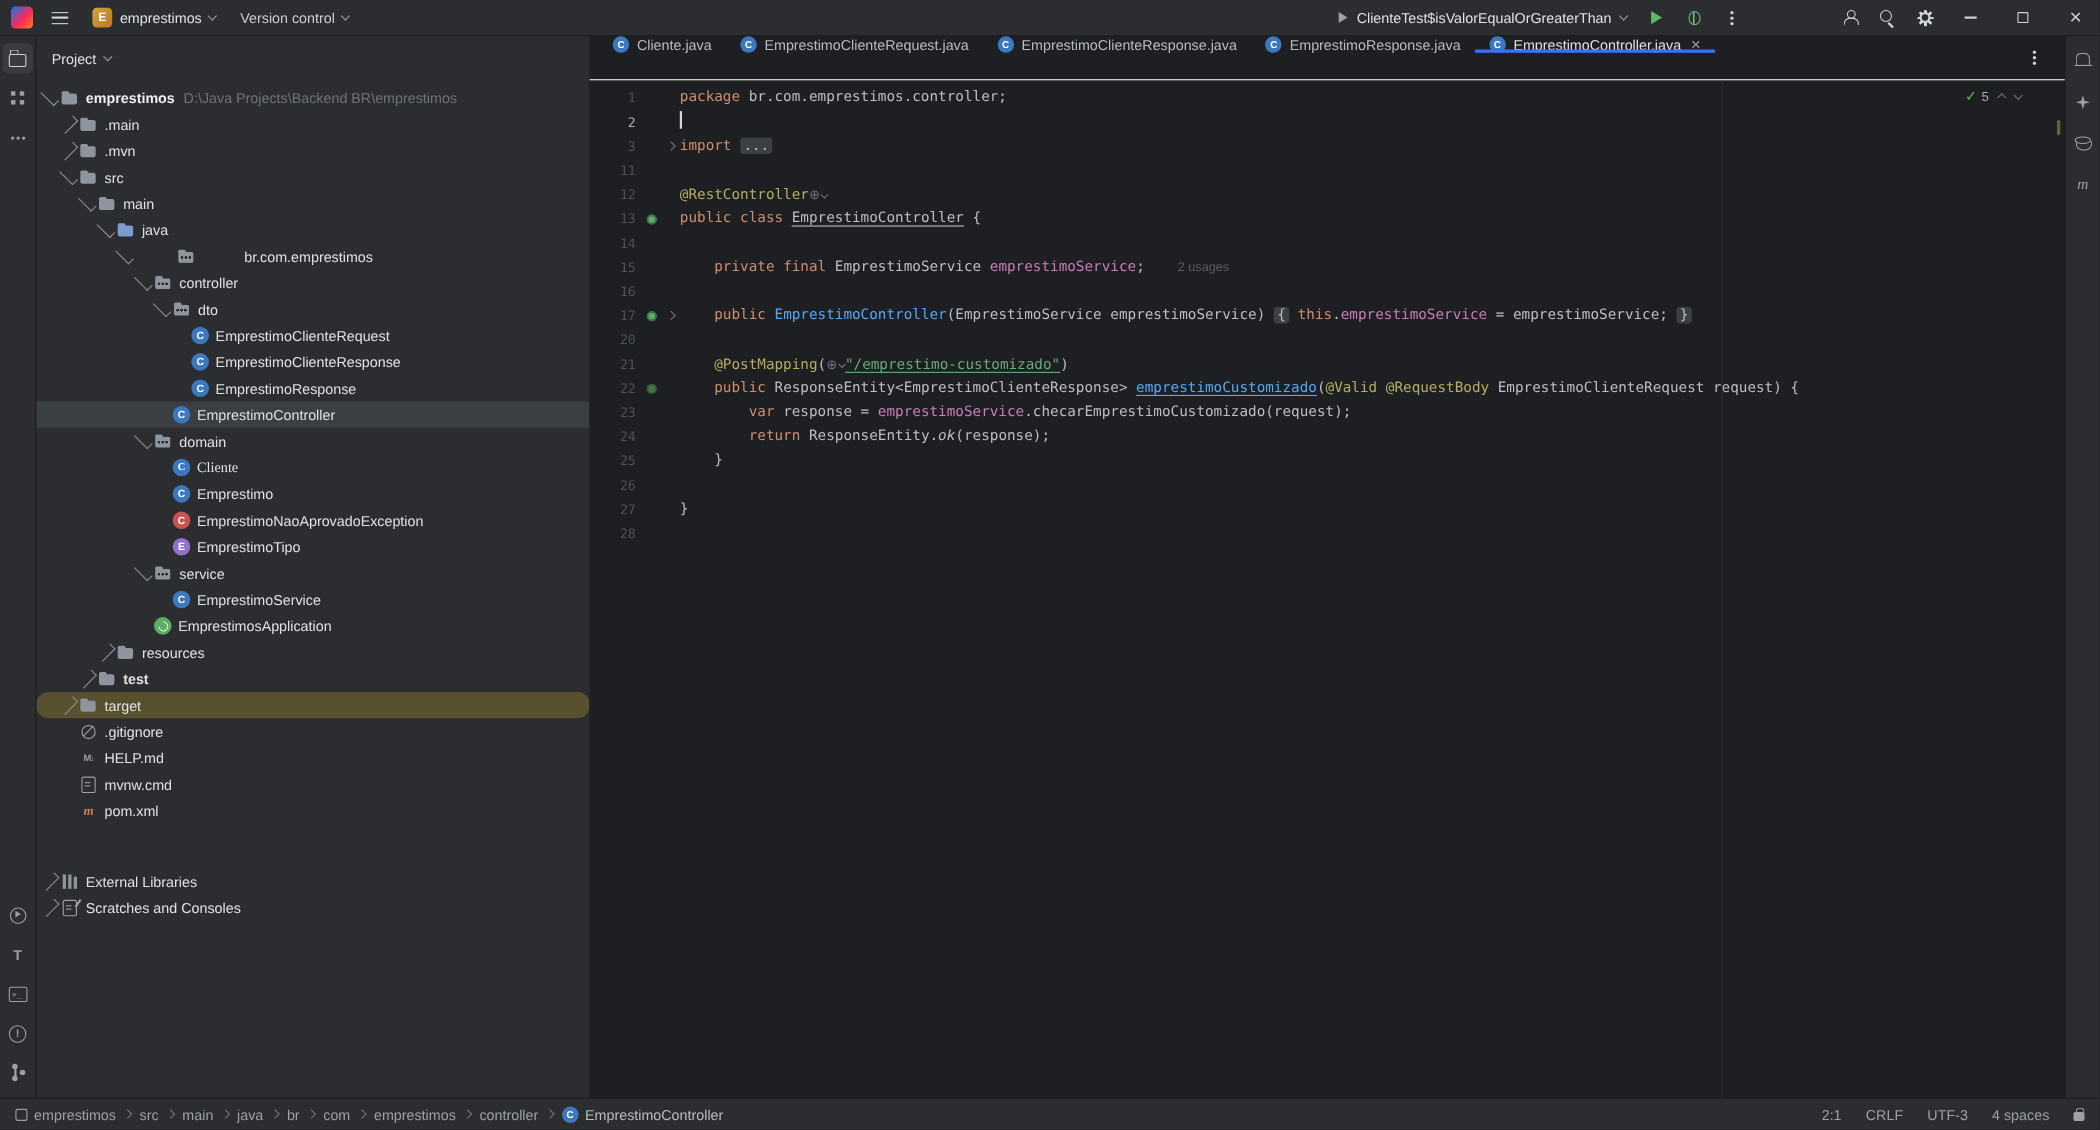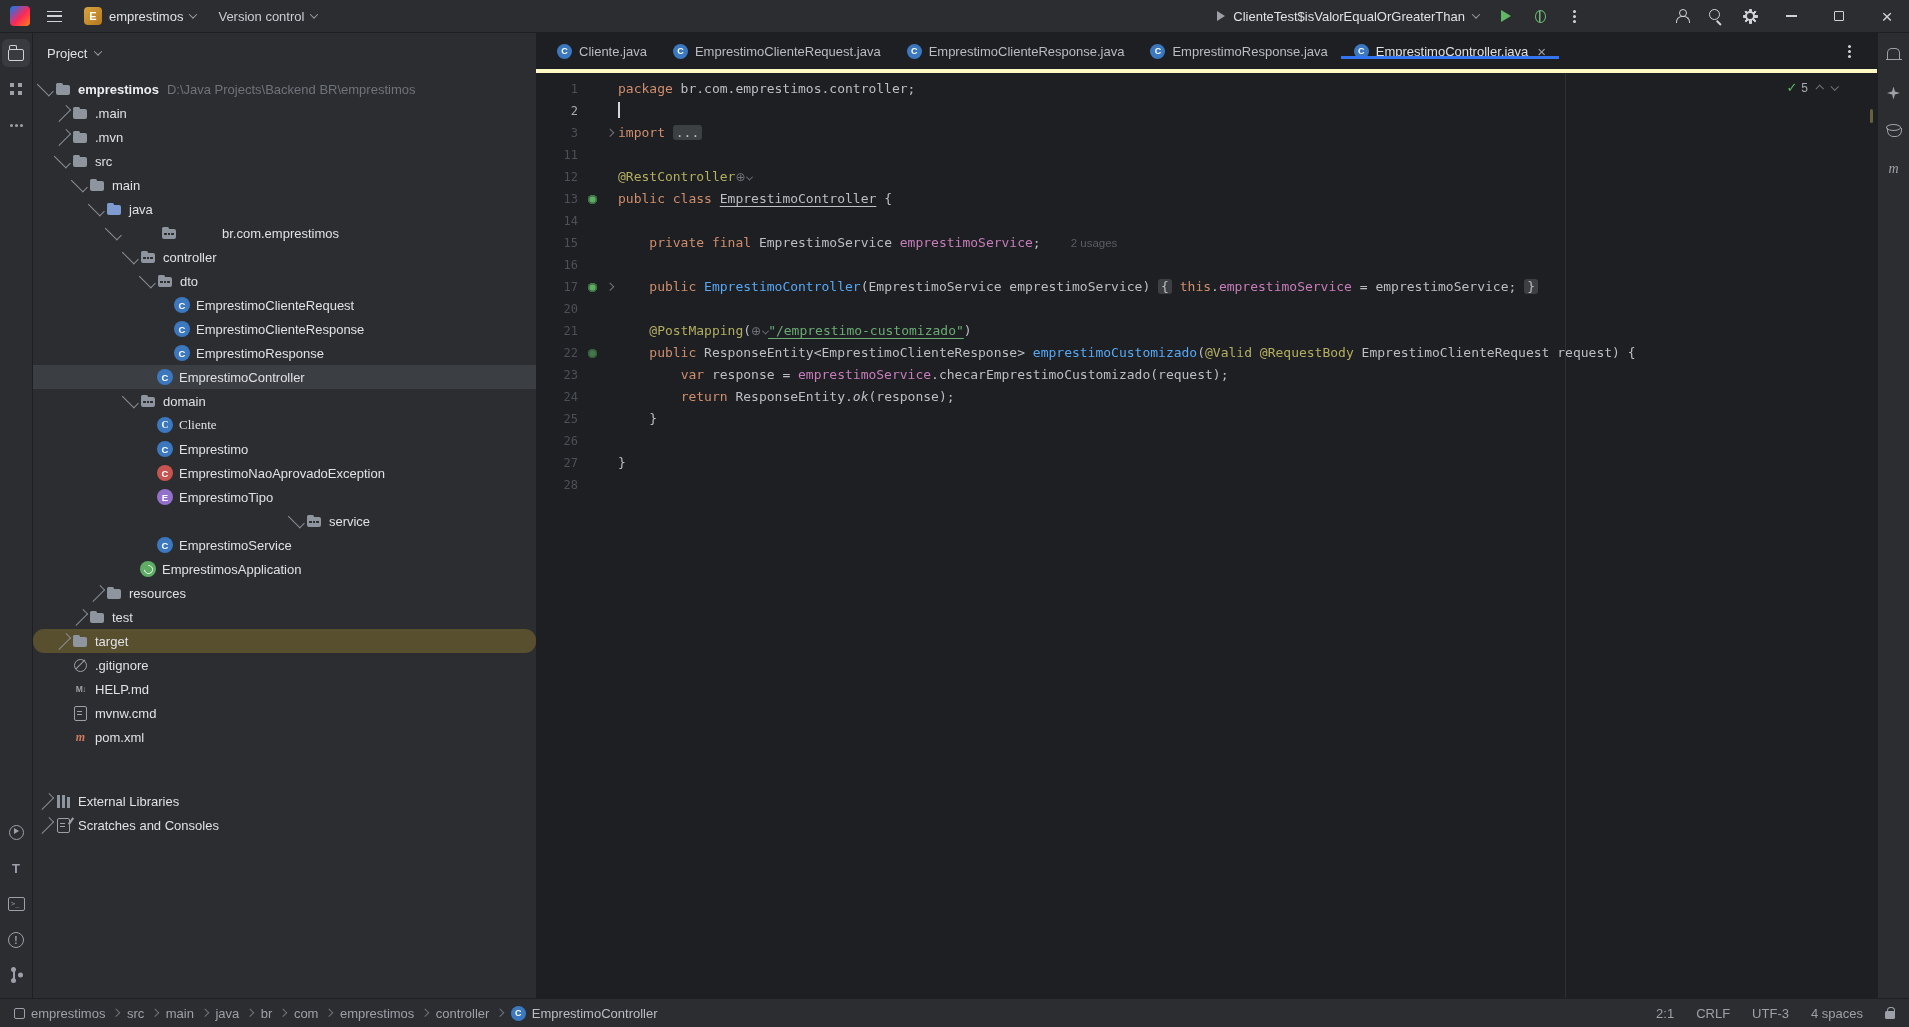--- a/index.html
+++ b/index.html
@@ -107,42 +107,42 @@
 .i-git::before{content:"";width:11px;height:11px;border:1.4px solid #9da0a8;border-radius:50%}
 .i-git::after{content:"";position:absolute;width:13px;height:1.4px;background:#9da0a8;transform:rotate(-45deg)}
 .i-markdown::after{content:"M↓";font-size:8.5px;font-weight:700;color:#9da0a8;letter-spacing:-1px}
 .i-file::after,.i-cmd::after,.i-scratches::after{content:"";width:11px;height:13px;border:1.4px solid #9da0a8;border-radius:2px;background-image:linear-gradient(#9da0a8,#9da0a8),linear-gradient(#9da0a8,#9da0a8);background-size:5px 1.2px,5px 1.2px;background-position:2px 4px,2px 7px;background-repeat:no-repeat}
 .i-scratches::before{content:"";position:absolute;right:0;top:0;width:1.6px;height:8px;background:#9da0a8;transform:rotate(35deg)}
 .i-maven::after{content:"m";font-family:"Liberation Serif",serif;font-style:italic;font-weight:700;font-size:12px;color:#cf7b5d}
 .i-libraries::after{content:"";width:13px;height:13px;background-image:linear-gradient(#8f959e,#8f959e),linear-gradient(#8f959e,#8f959e),linear-gradient(#8f959e,#8f959e);background-size:3.2px 13px,3.2px 13px,3.2px 11px;background-position:0 0,4.8px 0,9.6px 2px;background-repeat:no-repeat}
 
 
 .editor{flex:1;background:#1e1f22;display:flex;flex-direction:column;min-width:0;position:relative}
-.tabbar{height:40px;display:flex;align-items:center;border-bottom:4px solid #fef9c3;flex:none;padding-left:8px}
+.tabbar{height:40px;display:flex;align-items:flex-start;border-bottom:1px solid #fef9c3;flex:none;padding-left:8px}
 .tab{display:flex;align-items:center;gap:7px;padding:0 13px;font-size:13px;color:#b8bcc3;position:relative;white-space:nowrap;cursor:default}
 .tab.active{color:#dfe1e5}
 .tab.active::after{content:"";position:absolute;left:0;right:0;bottom:0;height:3px;background:#3574f0}
 .cicon.small,.tab .cicon{width:15px;height:15px;font-size:9px}
 .tclose{color:#9da0a8;font-size:15px;margin-left:2px;line-height:1}
 .tabkebab{margin-left:auto;align-self:center;margin-right:14px;width:28px;height:28px;display:flex;align-items:center;justify-content:center}
 .codearea{flex:1;position:relative;overflow:hidden;padding-top:5px;font-family:"DejaVu Sans Mono","Liberation Mono",monospace;font-size:13px}
 .cline{display:flex;height:22px;line-height:22px;align-items:center}
 .lnum{width:46px;text-align:right;color:#4b5059;flex:none;font-size:12px;padding-right:4px}
 .lnum.cur{color:#a8abb2}
 .gic{width:20px;height:22px;flex:none;display:flex;align-items:center;justify-content:center}
 .gfold{width:16px;height:22px;flex:none;display:flex;align-items:center;justify-content:center}
 .bean{width:9px;height:9px;border-radius:50%;background:#5fad65;box-shadow:inset 0 0 0 1.5px #3c6e43}
 .bean.bean2{background:#4e8d55;opacity:.8}
 .ccode{white-space:pre;color:#bcbec4}
 .sg-pl{color:#bcbec4}
 .sg-kw{color:#cf8e6d}
 .sg-ann{color:#b3ae60}
 .sg-strl{color:#6aab73;text-decoration:underline;text-underline-offset:3px}
 .sg-mth{color:#56a8f5}
-.sg-mthl{color:#56a8f5;text-underline-offset:3px}
+.sg-mthl{color:#56a8f5;text-decoration:underline;text-underline-offset:3px}
 .sg-fld{color:#c77dbb}
 .sg-clsu{color:#bcbec4;text-decoration:underline;text-underline-offset:3px}
 .sg-itm{color:#bcbec4;font-style:italic}
 .sg-chip{background:#3d4043;border-radius:3px;padding:0 3px;color:#bcbec4}
 .sg-inlay{font-family:"Liberation Sans",sans-serif;font-size:11.5px;color:#5a5d63;margin-left:30px}
 .glb{font-family:"DejaVu Sans",sans-serif;color:#6f737a;font-size:12px}
 .caret{display:inline-block;width:1.5px;height:16px;background:#d4d6da;vertical-align:-3px}
 .inspect{position:absolute;top:7px;right:40px;display:flex;align-items:center;gap:9px;font-family:"Liberation Sans",sans-serif;font-size:12px;color:#a8abb2}
 .chk{color:#5fb865;font-size:13px}
 .wrapguide{position:absolute;top:0;bottom:0;left:1029px;width:1px;background:#2e3034}
@@ -342,21 +342,21 @@
           <div class="trow" style="padding-left: 106px;">
             <span class="chevbox"></span>
             <span class="ticon i-class-exception"></span>
             <span class="tlabel">EmprestimoNaoAprovadoException</span>
           </div>
           <div class="trow" style="padding-left: 106px;">
             <span class="chevbox"></span>
             <span class="ticon i-enum"></span>
             <span class="tlabel">EmprestimoTipo</span>
           </div>
-          <div class="trow" style="padding-left: 89px; justify-content: center;">
+          <div class="trow" style="padding-left: 89px;">
             <span class="chevbox">
               <span class="chv tree down"></span>
             </span>
             <span class="ticon i-package"></span>
             <span class="tlabel">service</span>
           </div>
           <div class="trow" style="padding-left: 106px;">
             <span class="chevbox"></span>
             <span class="ticon i-class"></span>
             <span class="tlabel">EmprestimoService</span>
@@ -366,21 +366,21 @@
             <span class="ticon i-spring"></span>
             <span class="tlabel">EmprestimosApplication</span>
           </div>
           <div class="trow" style="padding-left: 55px;">
             <span class="chevbox">
               <span class="chv tree right"></span>
             </span>
             <span class="ticon i-folder"></span>
             <span class="tlabel">resources</span>
           </div>
-          <div class="trow" style="padding-left: 38px;">
+          <div class="trow" style="padding-left: 38px; font-weight: bold;">
             <span class="chevbox">
               <span class="chv tree right"></span>
             </span>
             <span class="ticon i-folder"></span>
             <span class="tlabel">test</span>
           </div>
           <div class="trow hl" style="padding-left: 21px; border-radius: 11px;">
             <span class="chevbox">
               <span class="chv tree right"></span>
             </span>

